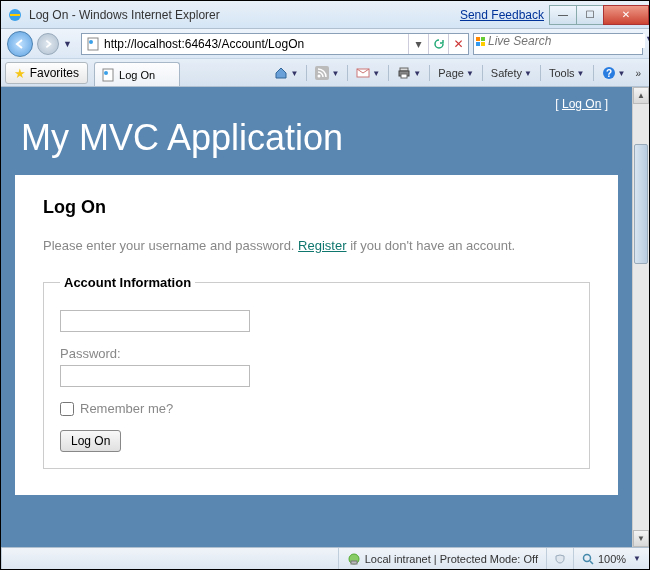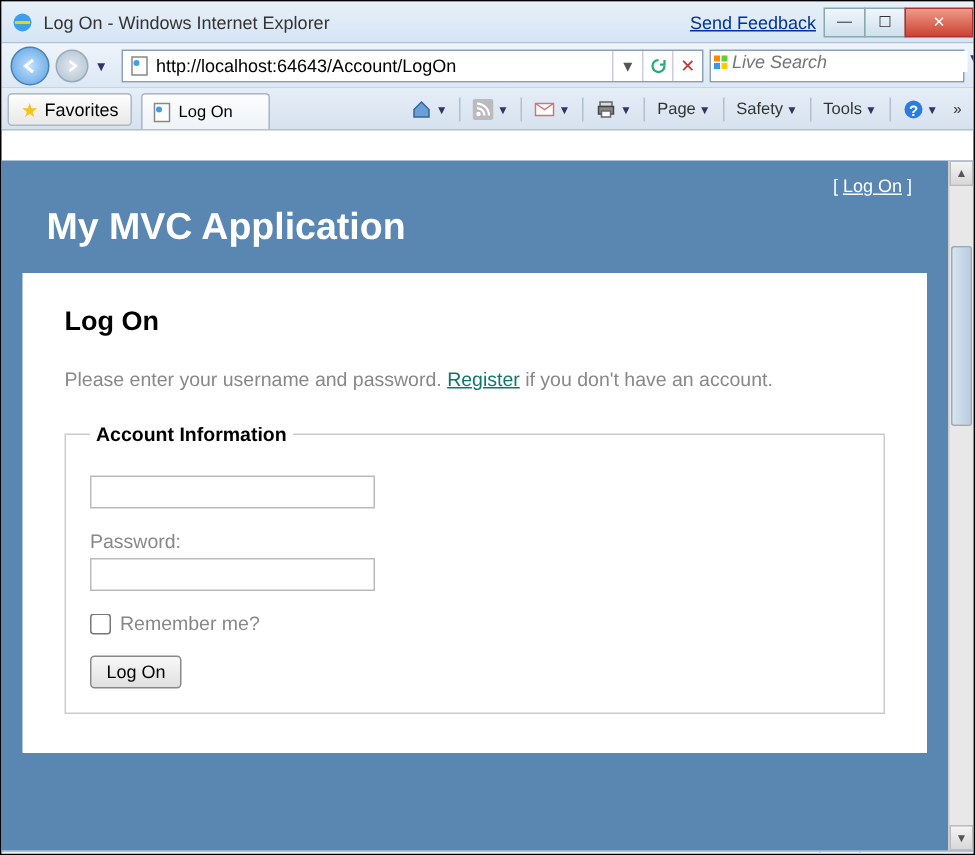--- a/index.html
+++ b/index.html
@@ -35,25 +35,25 @@
 .tabbar { height: 28px; background: linear-gradient(#e6eef7,#d6e2ef); display:flex; align-items:flex-end; padding:0 4px; border-bottom:1px solid #b0c0d0; }
 .favbtn { height:22px; padding:0 8px; background:linear-gradient(#fefefe,#e8e8e8); border:1px solid #b0b8c0; border-radius:3px; display:flex;align-items:center; gap:4px; cursor:pointer; margin-bottom:2px; margin-right:6px; }
 .favbtn .star { color:#f5c518; font-size:13px; }
 .tab { height:24px; padding:0 24px 0 6px; background:linear-gradient(#fdfdfe,#eef2f7); border:1px solid #a8b8c8; border-bottom:none; border-radius:3px 3px 0 0; display:flex; align-items:center; gap:4px; font-size:11px; margin-bottom:0; }
 .toolbar { margin-left:auto; display:flex; align-items:center; gap:2px; margin-bottom:3px; }
 .tbtn { height:20px; padding:0 4px; display:flex;align-items:center; gap:2px; cursor:pointer; color:#333; font-size:11px; }
 .tbtn .dd { font-size:8px; color:#336; }
 .tsep { width:1px; height:16px; background:#b0c0d0; margin:0 2px; }
 
 
-.viewport { position:relative; height: calc(570px - 28px - 30px - 28px - 22px - 2px); background:#5a87b2; overflow:auto;margin-top:20px; }
+.viewport { position:relative; height: calc(570px - 28px - 30px - 28px - 22px - 2px); background:#5a87b2; overflow:auto; }
 .viewport-inner { padding: 0; }
 .topright { text-align:right; color:#fff; padding:10px 24px 0 0; font-size:12px; }
 .topright a { color:#fff; }
-.app-title { color:#fff; font-size:25px; font-weight:bold; padding:6px 0 16px 30px; }
+.app-title { color:#fff; font-size:36px; font-weight:normal; padding:6px 0 16px 20px; }
 .navtabs { display:flex; justify-content:flex-end; gap:8px; padding:0 18px; }
 .navtab { background:#fff; border:1px solid #ccc; padding:8px 18px; color:#2a5db0; font-weight:bold; font-size:13px; cursor:pointer; }
 .mainpanel { background:#fff; margin:0 14px 0 14px; padding:22px 28px 10px 28px; min-height:320px; }
 .mainpanel h2 { font-size:18px; font-weight:bold; color:#000; margin-bottom:20px; }
 .instruct { color:#888; font-size:13px; margin-bottom:22px; }
 .instruct a { color:#0f766e; text-decoration:underline; }
 fieldset { border:1px solid #ccc; padding:12px 16px 16px 16px; }
 legend { font-weight:bold; color:#000; font-size:13px; padding:0 4px; }
 .field { margin:8px 0 14px 0; }
 .field label { display:block; color:#888; font-size:13px; margin-bottom:4px; }
@@ -244,20 +244,27 @@
     <div class="track">
       <div class="thumb"></div>
     </div>
     <div class="arr dn">▼</div>
   </div>
 </div>
 
 <div class="statusbar">
   <div class="seg flex"></div>
   <div class="seg">
+    <svg width="14" height="14" viewBox="0 0 14 14">
+        <circle cx="7" cy="7" r="5" fill="#8c6" stroke="#5a3"></circle>
+        <rect x="4" y="9" width="6" height="3" fill="#bbb" stroke="#777"></rect>
+      </svg>
+    <span>Local intranet | Protected Mode: Off</span>
+  </div>
+  <div class="seg">
     <svg width="10" height="10" viewBox="0 0 10 10">
         <path d="M5 1l4 1v3c0 2-2 4-4 4S1 7 1 5V2z" fill="#e0e6ee" stroke="#9ab"></path>
       </svg>
   </div>
   <div class="seg">
     <svg width="12" height="12" viewBox="0 0 12 12">
         <circle cx="5" cy="5" r="3.5" fill="none" stroke="#48a" stroke-width="1.5"></circle>
         <line x1="8" y1="8" x2="11" y2="11" stroke="#48a" stroke-width="1.5"></line>
       </svg>
     <span>100%</span>

